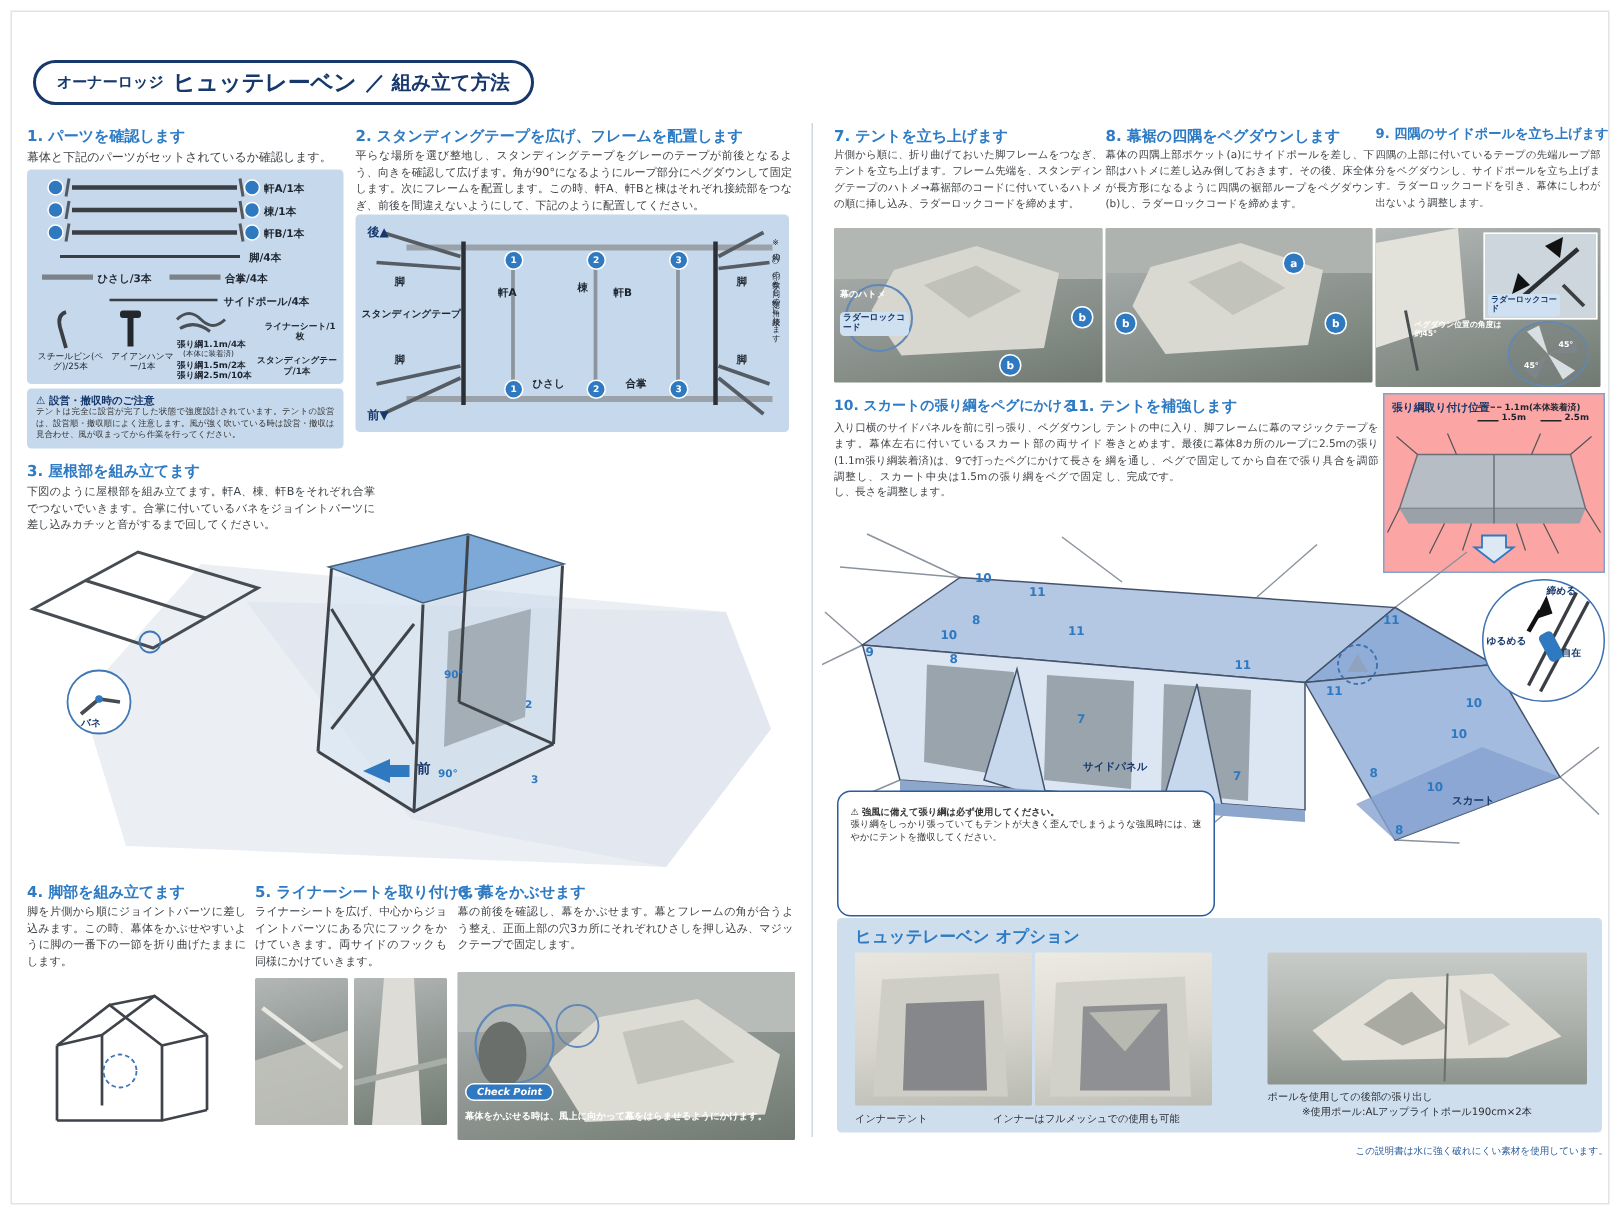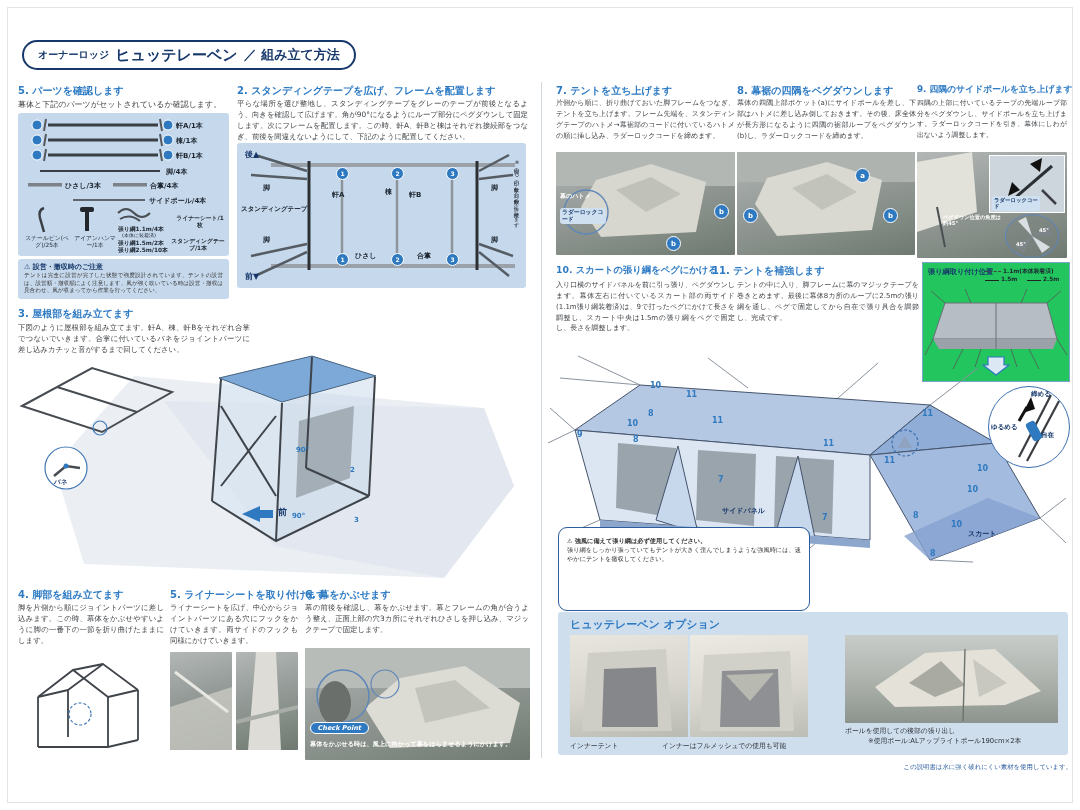--- a/index.html
+++ b/index.html
@@ -31,21 +31,21 @@
 <div class="abs" style="inset:7px;border:1px solid #e1e4e6;pointer-events:none;"></div>
 
 <div class="abs" style="left:541px;top:82px;width:1px;height:676px;background:#cfd8de;"></div>
 
 <div class="abs" style="left:22px;top:40px;height:26px;border:2px solid #17386b;border-radius:15px;padding:0 14px;display:flex;align-items:center;gap:6px;background:#fff;">
   <span style="font-size:10px;font-weight:bold;color:#17386b;">オーナーロッジ</span>
   <span style="font-size:15px;font-weight:bold;color:#17386b;">ヒュッテレーベン</span>
   <span style="font-size:13px;font-weight:bold;color:#17386b;">／ 組み立て方法</span>
 </div>
 
-<div class="h" style="left:18px;top:84px;">5. パーツを確認します</div>
+<div class="h" style="left:18px;top:84px;">1. パーツを確認します</div>
 <div class="t" style="left:18px;top:99px;width:212px;">幕体と下記のパーツがセットされているか確認します。</div>
 <div class="bb" style="left:18px;top:113px;width:211px;height:143px;">
   <svg class="abs" style="left:0;top:0;" width="211" height="143" viewBox="0 0 211 143">
     <g stroke="#3a3f45" stroke-width="3">
       <line x1="30" y1="12" x2="140" y2="12"></line>
         <line x1="30" y1="27" x2="140" y2="27"></line>
         <line x1="30" y1="42" x2="140" y2="42"></line>
     </g>
     <g stroke="#55595e" stroke-width="2">
       <line x1="28" y1="6" x2="26" y2="18"></line>
@@ -279,21 +279,21 @@
     <span class="abs" style="left:10px;top:26px;font-size:5.2px;color:#fff;font-weight:bold;">45°</span>
   </div>
 </div>
 
 <div class="h" style="left:556px;top:264px;font-size:9.3px;">10. スカートの張り綱をペグにかける</div>
 <div class="t7" style="left:556px;top:280px;width:179px;">入り口横のサイドパネルを前に引っ張り、ペグダウンします。幕体左右に付いているスカート部の両サイド(1.1m張り綱装着済)は、9で打ったペグにかけて長さを調整し、スカート中央は1.5mの張り綱をペグで固定し、長さを調整します。</div>
 
 <div class="h" style="left:712px;top:264px;text-align:right;">11. テントを補強します</div>
 <div class="t7" style="left:737px;top:280px;width:182px;">テントの中に入り、脚フレームに幕のマジックテープを巻きとめます。最後に幕体8カ所のループに2.5mの張り綱を通し、ペグで固定してから自在で張り具合を調節し、完成です。</div>
 
-<div class="abs" style="left:922px;top:262px;width:146px;height:118px;border:1px solid #7fa3cc;background:#22c55e;">
+<div class="abs" style="left:922px;top:262px;width:146px;height:118px;border:1px solid #7fa3cc;background:#fca5a5;">
   <span class="abs navy" style="left:5px;top:4px;font-size:7.2px;color:#17386b;">張り綱取り付け位置</span>
   <span class="abs" style="left:62px;top:8px;width:16px;border-top:1px dashed #444;"></span>
   <span class="mini" style="left:80px;top:4px;font-weight:bold;">1.1m(本体装着済)</span>
   <span class="abs" style="left:62px;top:17px;width:14px;border-top:1.6px solid #222;"></span>
   <span class="mini" style="left:78px;top:13px;font-weight:bold;">1.5m</span>
   <span class="abs" style="left:104px;top:17px;width:14px;border-top:1px solid #222;"></span>
   <span class="mini" style="left:120px;top:13px;font-weight:bold;">2.5m</span>
   <svg class="abs" style="left:0;top:22px;" width="146" height="92" viewBox="0 0 146 92">
     <polygon points="22,18 124,18 134,54 10,54" fill="#b7bdc4" stroke="#6a7077" stroke-width="1"></polygon>
     <polygon points="10,54 134,54 130,64 16,64" fill="#9aa1a8"></polygon>

